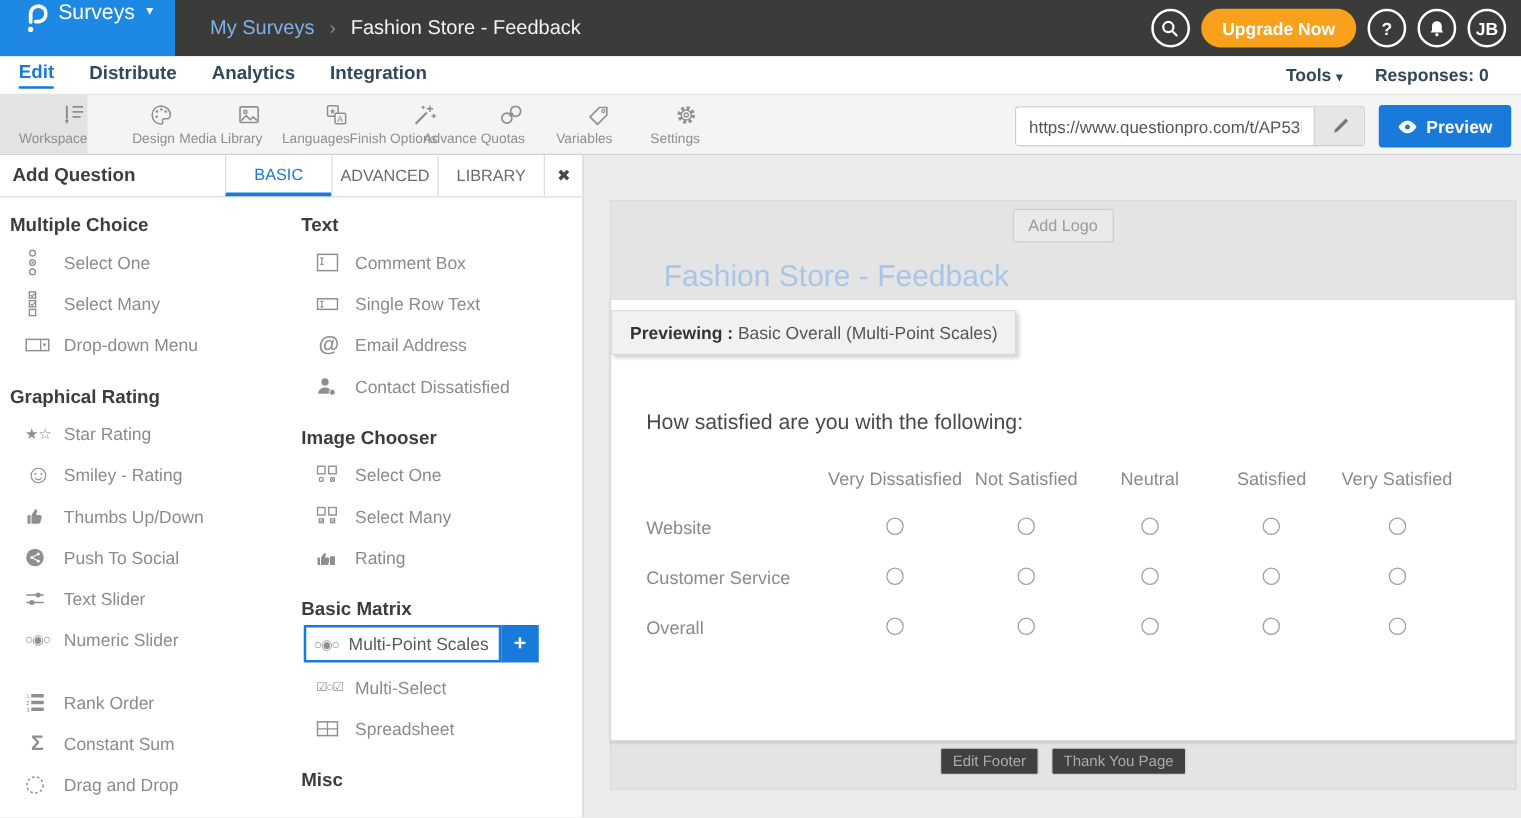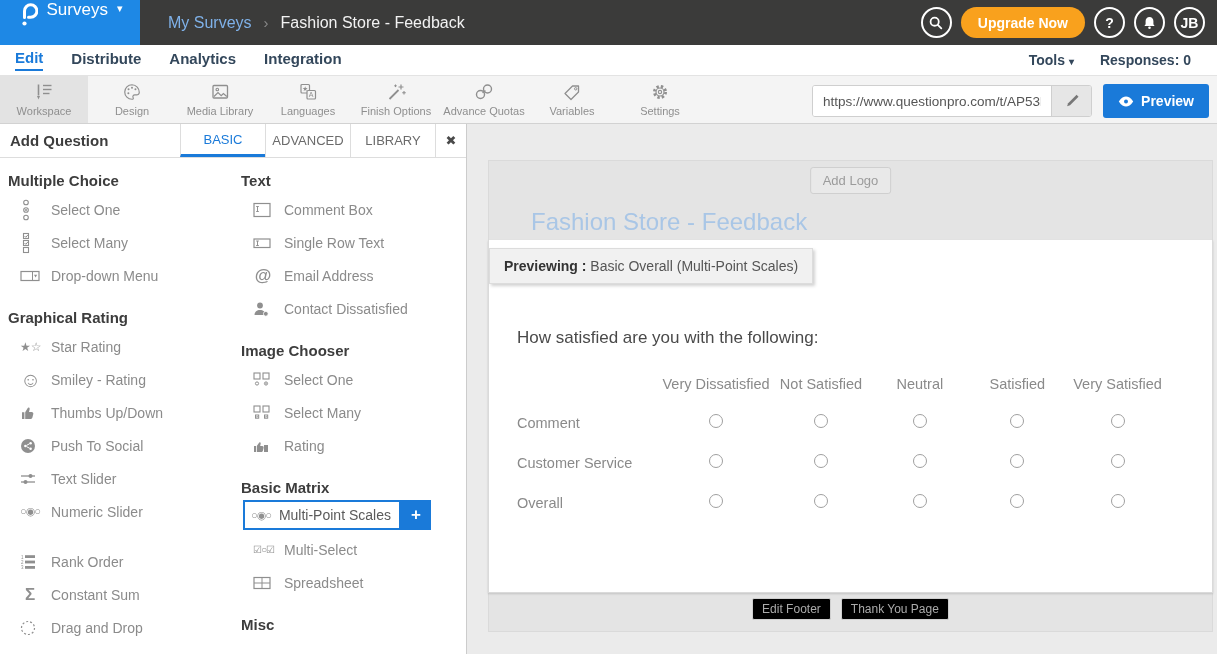--- a/index.html
+++ b/index.html
@@ -28,21 +28,21 @@
   .nav-tab { font-size:15px; color:#33475b; margin-left:28px; padding-bottom:3px; cursor:pointer; font-weight:bold; }
   .nav-tab:first-child { margin-left:15px; }
   .nav-tab.active { color:#1a7ad9; border-bottom:2px solid #1a7ad9; }
   .nav-right { position:absolute; right:26px; display:flex; align-items:center; gap:26px; }
   .tools { font-size:14px; color:#33475b; font-weight:bold; cursor:pointer; }
   .tools .caret { font-size:10px; }
   .responses { font-size:14px; color:#33475b; font-weight:bold; }
 
   
   .toolbar { height:48px; background:#f4f4f4; border-bottom:1px solid #d2d2d2; display:flex; align-items:stretch; position:relative; }
-  .tool-item { width:88px; display:flex; flex-direction:column; align-items:center; justify-content:center; gap:3px; cursor:pointer; }
+  .tool-item { width:70px; display:flex; flex-direction:column; align-items:flex-end; justify-content:center; gap:3px; cursor:pointer; }
   .tool-item.active { background:#e3e3e3; }
   .tool-item .tool-label { font-size:11px; color:#8f8f8f; white-space:nowrap; }
   .tool-right { position:absolute; right:8px; top:8px; display:flex; align-items:center; gap:11px; }
   .url-wrap { display:flex; height:32px; border:1px solid #cfcfcf; border-radius:3px; overflow:hidden; background:#fff; }
   .url-input { width:238px; border:none; outline:none; padding:0 10px; font-size:13.5px; color:#555;
     font-family:"Liberation Sans", sans-serif; }
   .url-edit { width:40px; background:#e6e6e6; border-left:1px solid #cfcfcf; display:flex; align-items:center; justify-content:center; cursor:pointer; }
   .preview-btn { height:34px; background:#1a7ad9; color:#fff; border:none; border-radius:3px;
     padding:0 15px; font-size:14px; font-weight:bold; display:flex; align-items:center; gap:7px; cursor:pointer; }
 
@@ -81,21 +81,21 @@
     box-shadow:2px 2px 3px rgba(0,0,0,0.18); padding:9px 14px; font-size:14px; color:#555; white-space:nowrap; }
   .preview-badge b { color:#333; }
   .question { position:absolute; left:28px; top:88px; font-size:17px; color:#4a4a4a; }
   .matrix { position:absolute; left:12px; top:125px; width:668px; border-collapse:collapse; table-layout:fixed; }
   .matrix th { font-size:14.5px; color:#8a8a8a; font-weight:normal; text-align:center; height:38px; }
   .matrix td.rowlabel { font-size:14.5px; color:#8a8a8a; text-align:left; padding-left:16px; }
   .matrix td { height:40px; text-align:center; }
   .radio { width:14px; height:14px; border:1px solid #a0a0a0; border-radius:50%; display:inline-block; cursor:pointer; background:#fff; }
   .card-foot { height:39px; background:#e4e4e4; border:1px solid #dadada; border-top:none;
     display:flex; align-items:flex-start; justify-content:center; gap:10px; padding-top:5px; }
-  .foot-btn { background:#000000; border:1px solid #cfcfcf; border-radius:2px; color:#ababab;
+  .foot-btn { background:#404040; border:1px solid #cfcfcf; border-radius:2px; color:#ababab;
     font-size:12px; padding:3px 9px; cursor:pointer; }
 </style>
 </head>
 <body>
 
 <div class="topbar">
   <div class="brand">
     <span>
       <svg width="20" height="27" viewBox="0 0 20 27">
         <path d="M6.5 17.5 V11 a6.2 6.2 0 1 1 6.2 6.2 h-2.2" fill="none" stroke="#fff" stroke-width="3" stroke-linecap="round"></path>
@@ -517,21 +517,21 @@
           <tbody>
               <tr>
             <th></th>
             <th>Very Dissatisfied</th>
             <th>Not Satisfied</th>
             <th>Neutral</th>
             <th>Satisfied</th>
             <th>Very Satisfied</th>
           </tr>
           <tr>
-            <td class="rowlabel">Comment</td>
+            <td class="rowlabel">Website</td>
             <td><span class="radio"></span></td>
             <td><span class="radio"></span></td>
             <td><span class="radio"></span></td>
             <td><span class="radio"></span></td>
             <td><span class="radio"></span></td>
           </tr>
           <tr>
             <td class="rowlabel">Customer Service</td>
             <td><span class="radio"></span></td>
             <td><span class="radio"></span></td>

